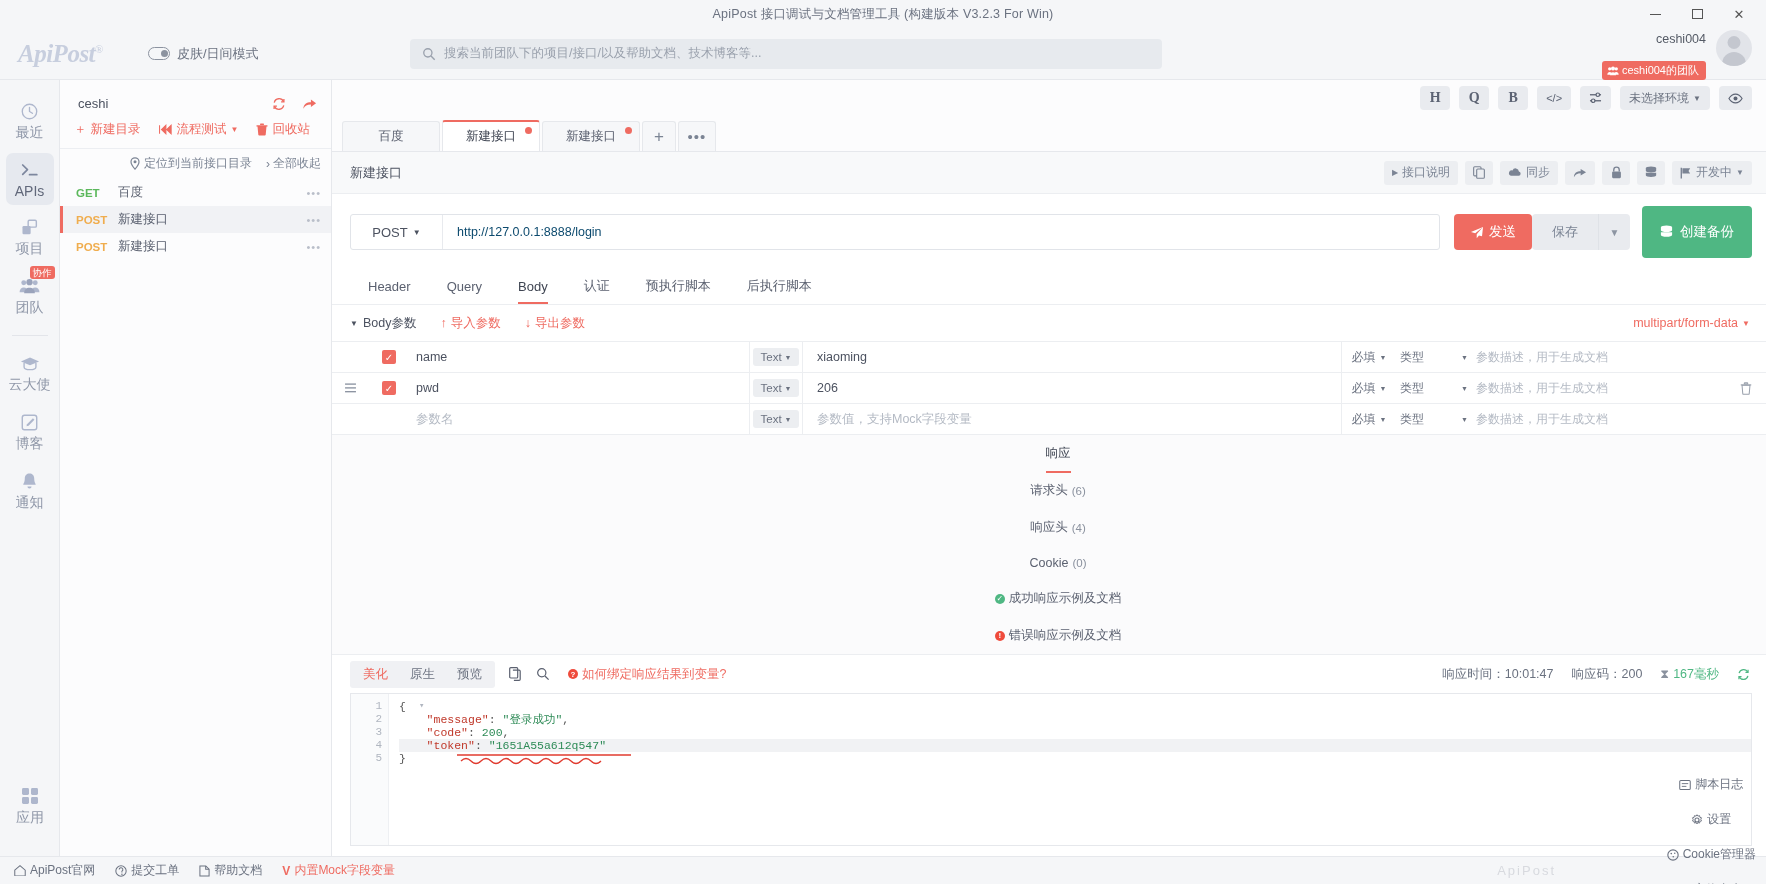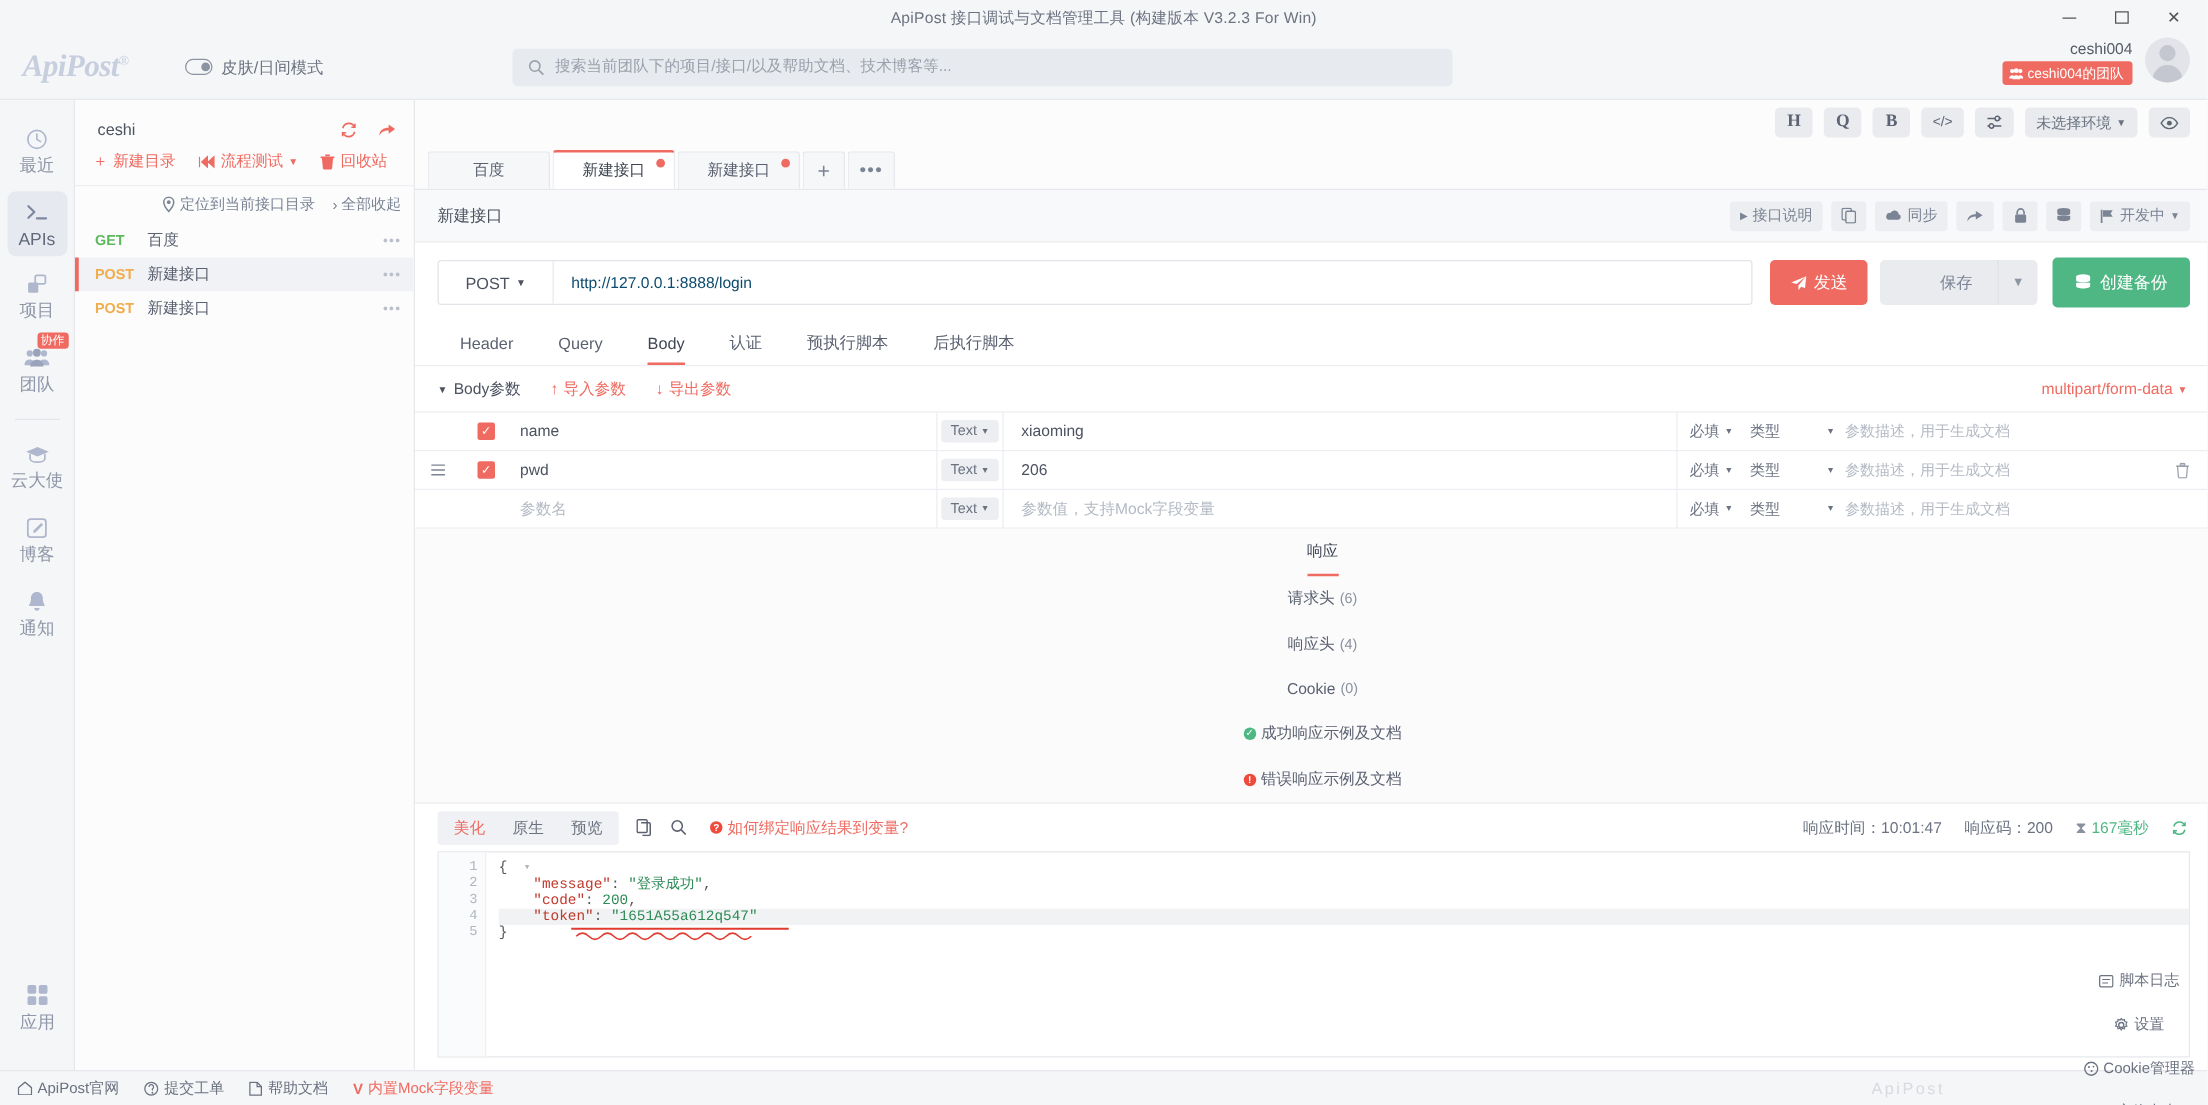--- a/index.html
+++ b/index.html
@@ -51,21 +51,21 @@
     display: flex; align-items: center; padding: 0 12px; gap: 8px;
   }
   .searchbar .sicon { color: #9aa1ad; font-size: 14px; display:flex; }
   .searchbar .stext { color: #9aa1ad; font-size: 12.5px; }
 
   .header-right { position: absolute; right: 14px; top: 2px; display: flex; align-items: flex-start; gap: 10px; }
   .user-block { display: flex; flex-direction: column; align-items: flex-end; gap: 3px; padding-top: 2px; }
   .user-name { font-size: 12.5px; color: #555b66; }
   .team-badge {
     background: #ef6b61; color: #fff; font-size: 11px;
-    border-radius: 3px; padding: 2px 7px 2px 5px; display: flex; align-items: center; gap: 3px;
+    border-radius: 3px; padding: 2px 7px 2px 5px; display: flex; align-items: center; gap: 3px; margin-top: 12px;
   }
   .avatar { width: 36px; height: 36px; border-radius: 50%; background: #e2e4e9; position: relative; overflow: hidden; }
   .avatar::before { content:""; position:absolute; left:50%; top:6px; transform: translateX(-50%); width:13px; height:13px; border-radius:50%; background:#c4c7cf;}
   .avatar::after { content:""; position:absolute; left:50%; top:22px; transform: translateX(-50%); width:24px; height:18px; border-radius:12px 12px 0 0; background:#c4c7cf;}
 
   
   .body { flex: 1; display: flex; min-height: 0; }
 
   
   .rail {
@@ -160,24 +160,24 @@
   
   .url-row { padding: 12px 14px 10px 18px; display:flex; align-items:center; gap: 0; }
   .url-box { flex:1; height: 36px; border: 1px solid #e1e4e9; border-radius: 3px; display:flex; align-items:center; background:#fff; }
   .method-sel { width: 92px; height:34px; display:flex; align-items:center; justify-content:center; gap:5px;
                 font-size: 13px; color:#4c5260; border-right:1px solid #e8eaee; cursor:pointer;}
   .url-input { flex:1; padding: 0 14px; font-size: 12.5px; color:#0c4a6e; }
   .btn-send {
     margin-left: 14px; height: 36px; width: 78px; background:#ef6b61; color:#fff; border-radius:4px;
     display:flex; align-items:center; justify-content:center; gap:5px; font-size:13.5px; cursor:pointer;
   }
-  .btn-save-group { margin-left: 10px; height:36px; display:flex; background:#e9ebef; border-radius:4px; overflow:hidden;padding-left:28px; }
+  .btn-save-group { height:36px; display:flex; background:#e9ebef; border-radius:4px; overflow:hidden; }
   .btn-save { width: 66px; display:flex; align-items:center; justify-content:center; font-size:13px; color:#7b8494; cursor:pointer;}
   .btn-save-caret { width: 32px; display:flex; align-items:center; justify-content:center; color:#8d95a2; font-size:10px; border-left:1px solid #dfe2e7; cursor:pointer;}
-  .btn-backup { margin-left: 12px; height:40px; padding: 0 18px; background:#4fb783; color:#fff; border-radius:4px;
+  .btn-backup { margin-left: 12px; height:52px; padding: 0 18px; background:#4fb783; color:#fff; border-radius:4px;
                 display:flex; align-items:center; justify-content:center; gap:7px; font-size:13.5px; cursor:pointer;}
 
   
   .req-tabs { display:flex; align-items:center; gap: 0; padding-left: 18px; border-bottom: 1px solid #eceef1; }
   .req-tab { padding: 9px 18px 9px; font-size: 13px; color:#5b6170; cursor:pointer; position:relative; }
   .req-tab.active { color:#3f4552; }
   .req-tab.active::after { content:""; position:absolute; left:18px; right:18px; bottom:-1px; height:2px; background:#ef6b61; }
 
   
   .bp-head { height: 36px; display:flex; align-items:center; padding-left: 18px; gap: 24px; position:relative; }

